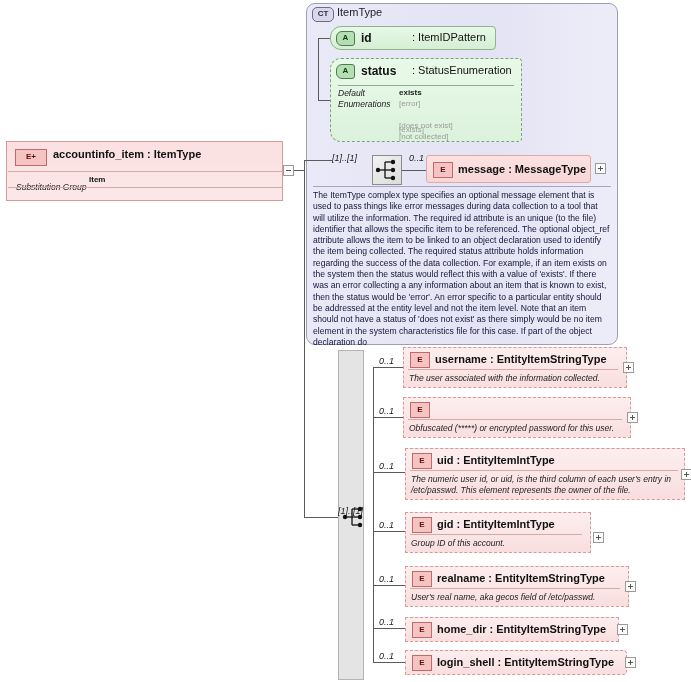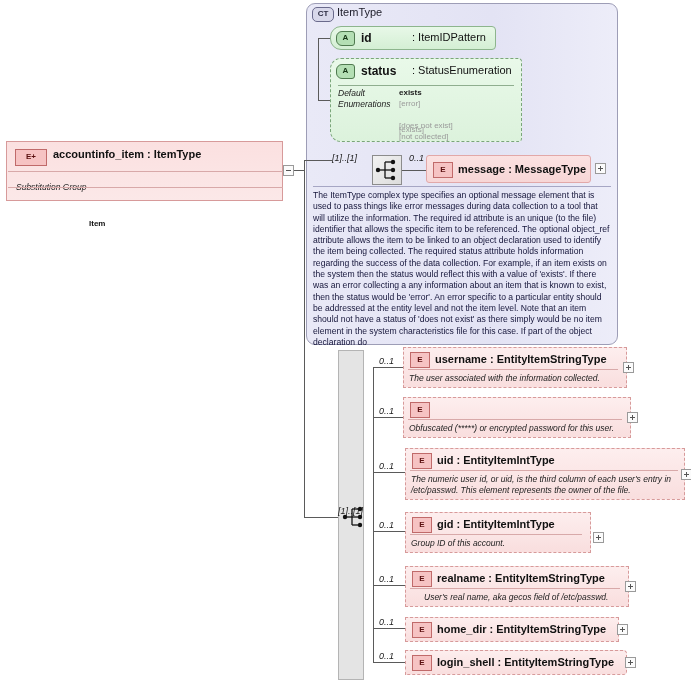--- a/index.html
+++ b/index.html
@@ -104,21 +104,21 @@
 
 <div class="canvas">
 
   <div class="root">
     <div class="root-badge">
       <span>E</span><span class="p">+</span>
     </div>
     <div class="root-name">accountinfo_item : ItemType</div>
     <div class="root-sep" style="top:29px;"></div>
     <div class="root-sg-lbl" style="top:40px;">Substitution Group</div>
-    <div class="root-sg-val" style="top:33px;margin-top:44px;">Item</div>
+    <div class="root-sg-val" style="top:33px;">Item</div>
     <div class="root-sep" style="top:45px;"></div>
   </div>
 
   <div class="pm" style="left:283px;top:165px;"></div>
 
   <div class="ln lnh" style="left:283px;top:171px;width:0px;"></div>
 
   <div class="ln lnh" style="left:294px;top:170px;width:10px;"></div>
   <div class="ln lnv" style="left:304px;top:160px;height:10px;"></div>
   <div class="ln lnh" style="left:304px;top:160px;width:28px;"></div>
@@ -230,21 +230,21 @@
   <div class="el-sep" style="left:410px;top:534px;width:172px;"></div>
   <div class="el-doc" style="left:411px;top:538px;width:176px;">Group ID of this account.</div>
   <div class="pm plus" style="left:593px;top:532px;"></div>
 
   <div class="ln lnh" style="left:373px;top:585px;width:32px;"></div>
   <div class="card" style="left:379px;top:574px;">0..1</div>
   <div class="el dash" style="left:405px;top:566px;width:224px;height:41px;"></div>
   <div class="el-badge" style="left:412px;top:571px;">E</div>
   <div class="el-name" style="left:437px;top:572px;">realname : EntityItemStringType</div>
   <div class="el-sep" style="left:410px;top:588px;width:210px;"></div>
-  <div class="el-doc" style="left:411px;top:592px;width:216px;margin-left:13px;">User's real name, aka gecos field of /etc/passwd.</div>
+  <div class="el-doc" style="left:411px;top:592px;width:216px;">User's real name, aka gecos field of /etc/passwd.</div>
   <div class="pm plus" style="left:625px;top:581px;"></div>
 
   <div class="ln lnh" style="left:373px;top:628px;width:32px;"></div>
   <div class="card" style="left:379px;top:617px;">0..1</div>
   <div class="el dash" style="left:405px;top:617px;width:214px;height:25px;"></div>
   <div class="el-badge" style="left:412px;top:622px;">E</div>
   <div class="el-name" style="left:437px;top:623px;">home_dir : EntityItemStringType</div>
   <div class="pm plus" style="left:617px;top:624px;"></div>
 
   <div class="ln lnh" style="left:373px;top:662px;width:32px;"></div>

